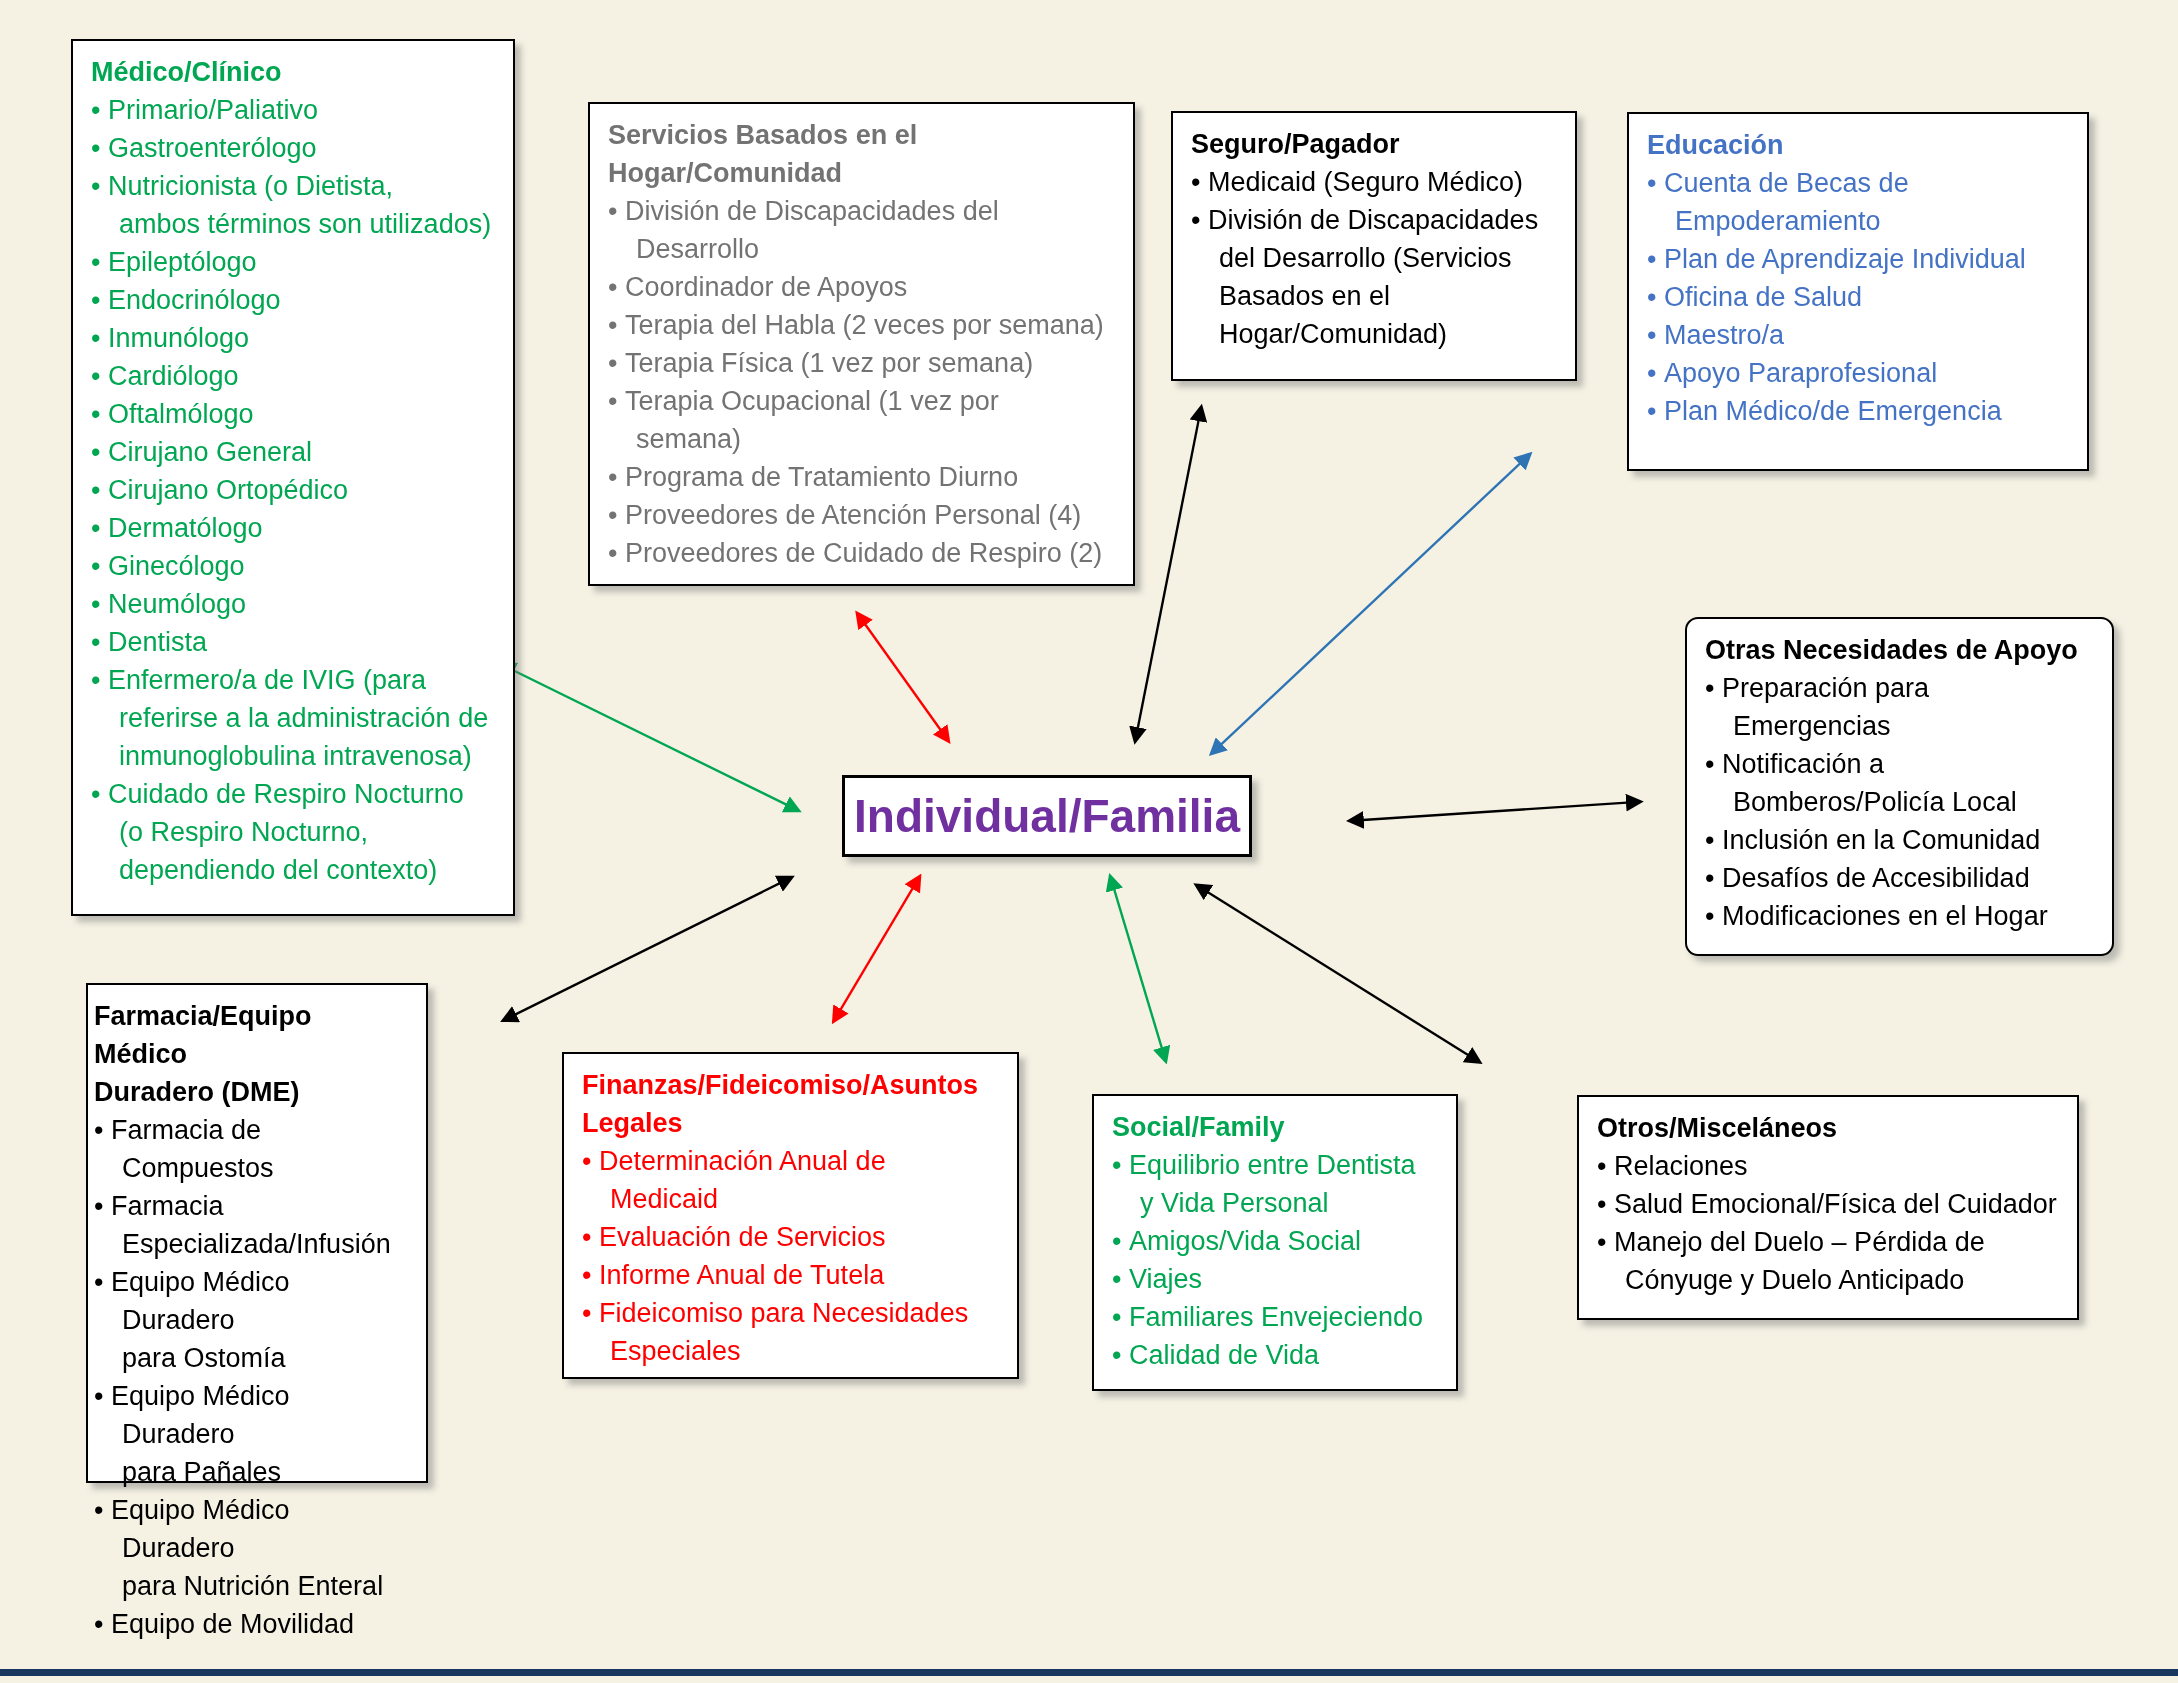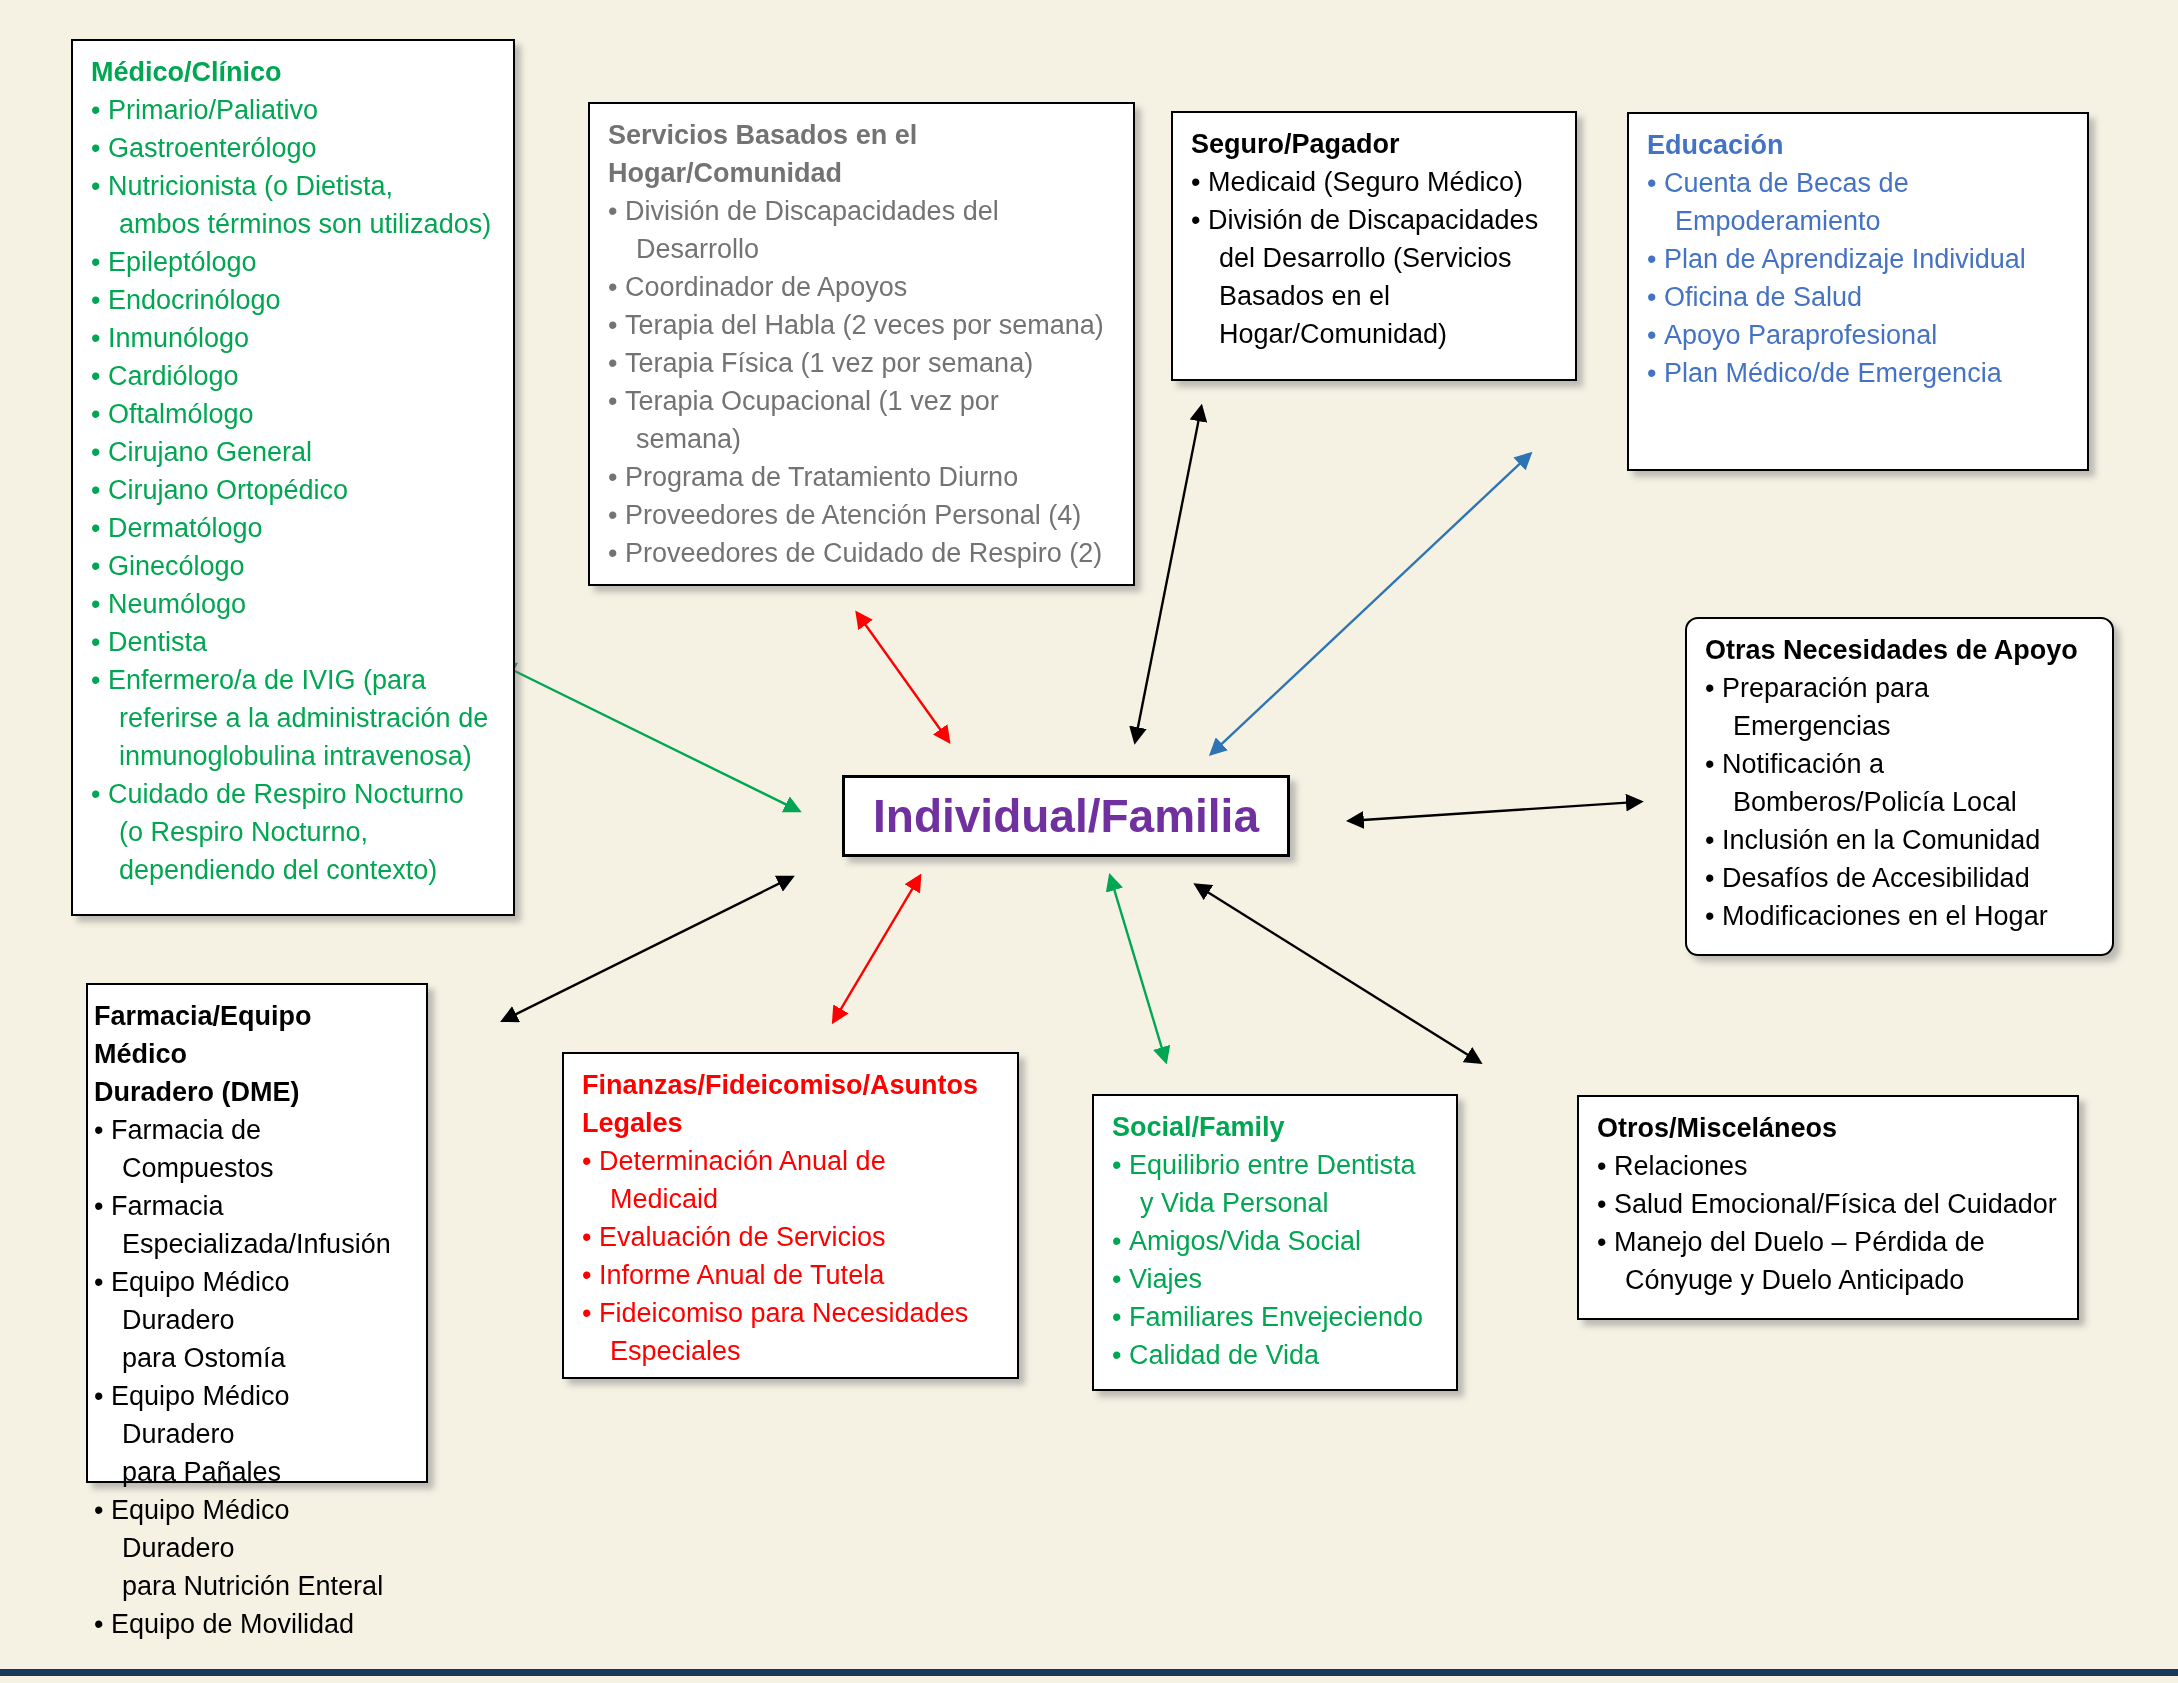--- a/index.html
+++ b/index.html
@@ -45,21 +45,21 @@
   .b-servicios{left:576px; top:102px;  width:547px; height:484px;}
   .b-seguro   {left:1171px;top:111px;  width:406px; height:270px;}
   .b-educacion{left:1627px;top:112px;  width:462px; height:359px;}
   .b-otras    {left:1685px;top:617px;  width:429px; height:339px;border-radius:13px;}
   .b-farmacia {left:86px;  top:983px;  width:342px; height:500px;padding-left:6px;}
   .b-finanzas {left:562px; top:1052px; width:457px; height:327px;}
   .b-social   {left:1092px;top:1094px; width:366px; height:297px;}
   .b-otros    {left:1577px;top:1095px; width:502px; height:225px;}
   .center-node{
     position:absolute;
-    left:842px;top:775px;width:448px;height:82px;
+    left:842px;top:775px;width:410px;height:82px;
     box-sizing:border-box;
     background:#ffffff;
     border:3px solid #000000;
     box-shadow:6px 6px 6px rgba(120,120,120,0.45);
     display:flex;align-items:center;justify-content:center;
     font-size:46px;font-weight:bold;
   }
   .bottom-bar{
     position:absolute;
     left:0;top:1669px;width:2178px;height:7px;
@@ -151,20 +151,21 @@
       </ul>
   </div>
 
   <div class="box b-educacion" style="color: rgb(68, 114, 196);">
     <div class="box-title">Educación</div>
     <ul class="box-list">
         <li>Cuenta de Becas de
 Empoderamiento</li>
         <li>Plan de Aprendizaje Individual</li>
         <li>Oficina de Salud</li>
+        <li>Maestro/a</li>
         <li>Apoyo Paraprofesional</li>
         <li>Plan Médico/de Emergencia</li>
       </ul>
   </div>
 
   <div class="box b-otras" style="color: rgb(0, 0, 0);">
     <div class="box-title">Otras Necesidades de Apoyo</div>
     <ul class="box-list">
         <li>Preparación para
 Emergencias</li>

